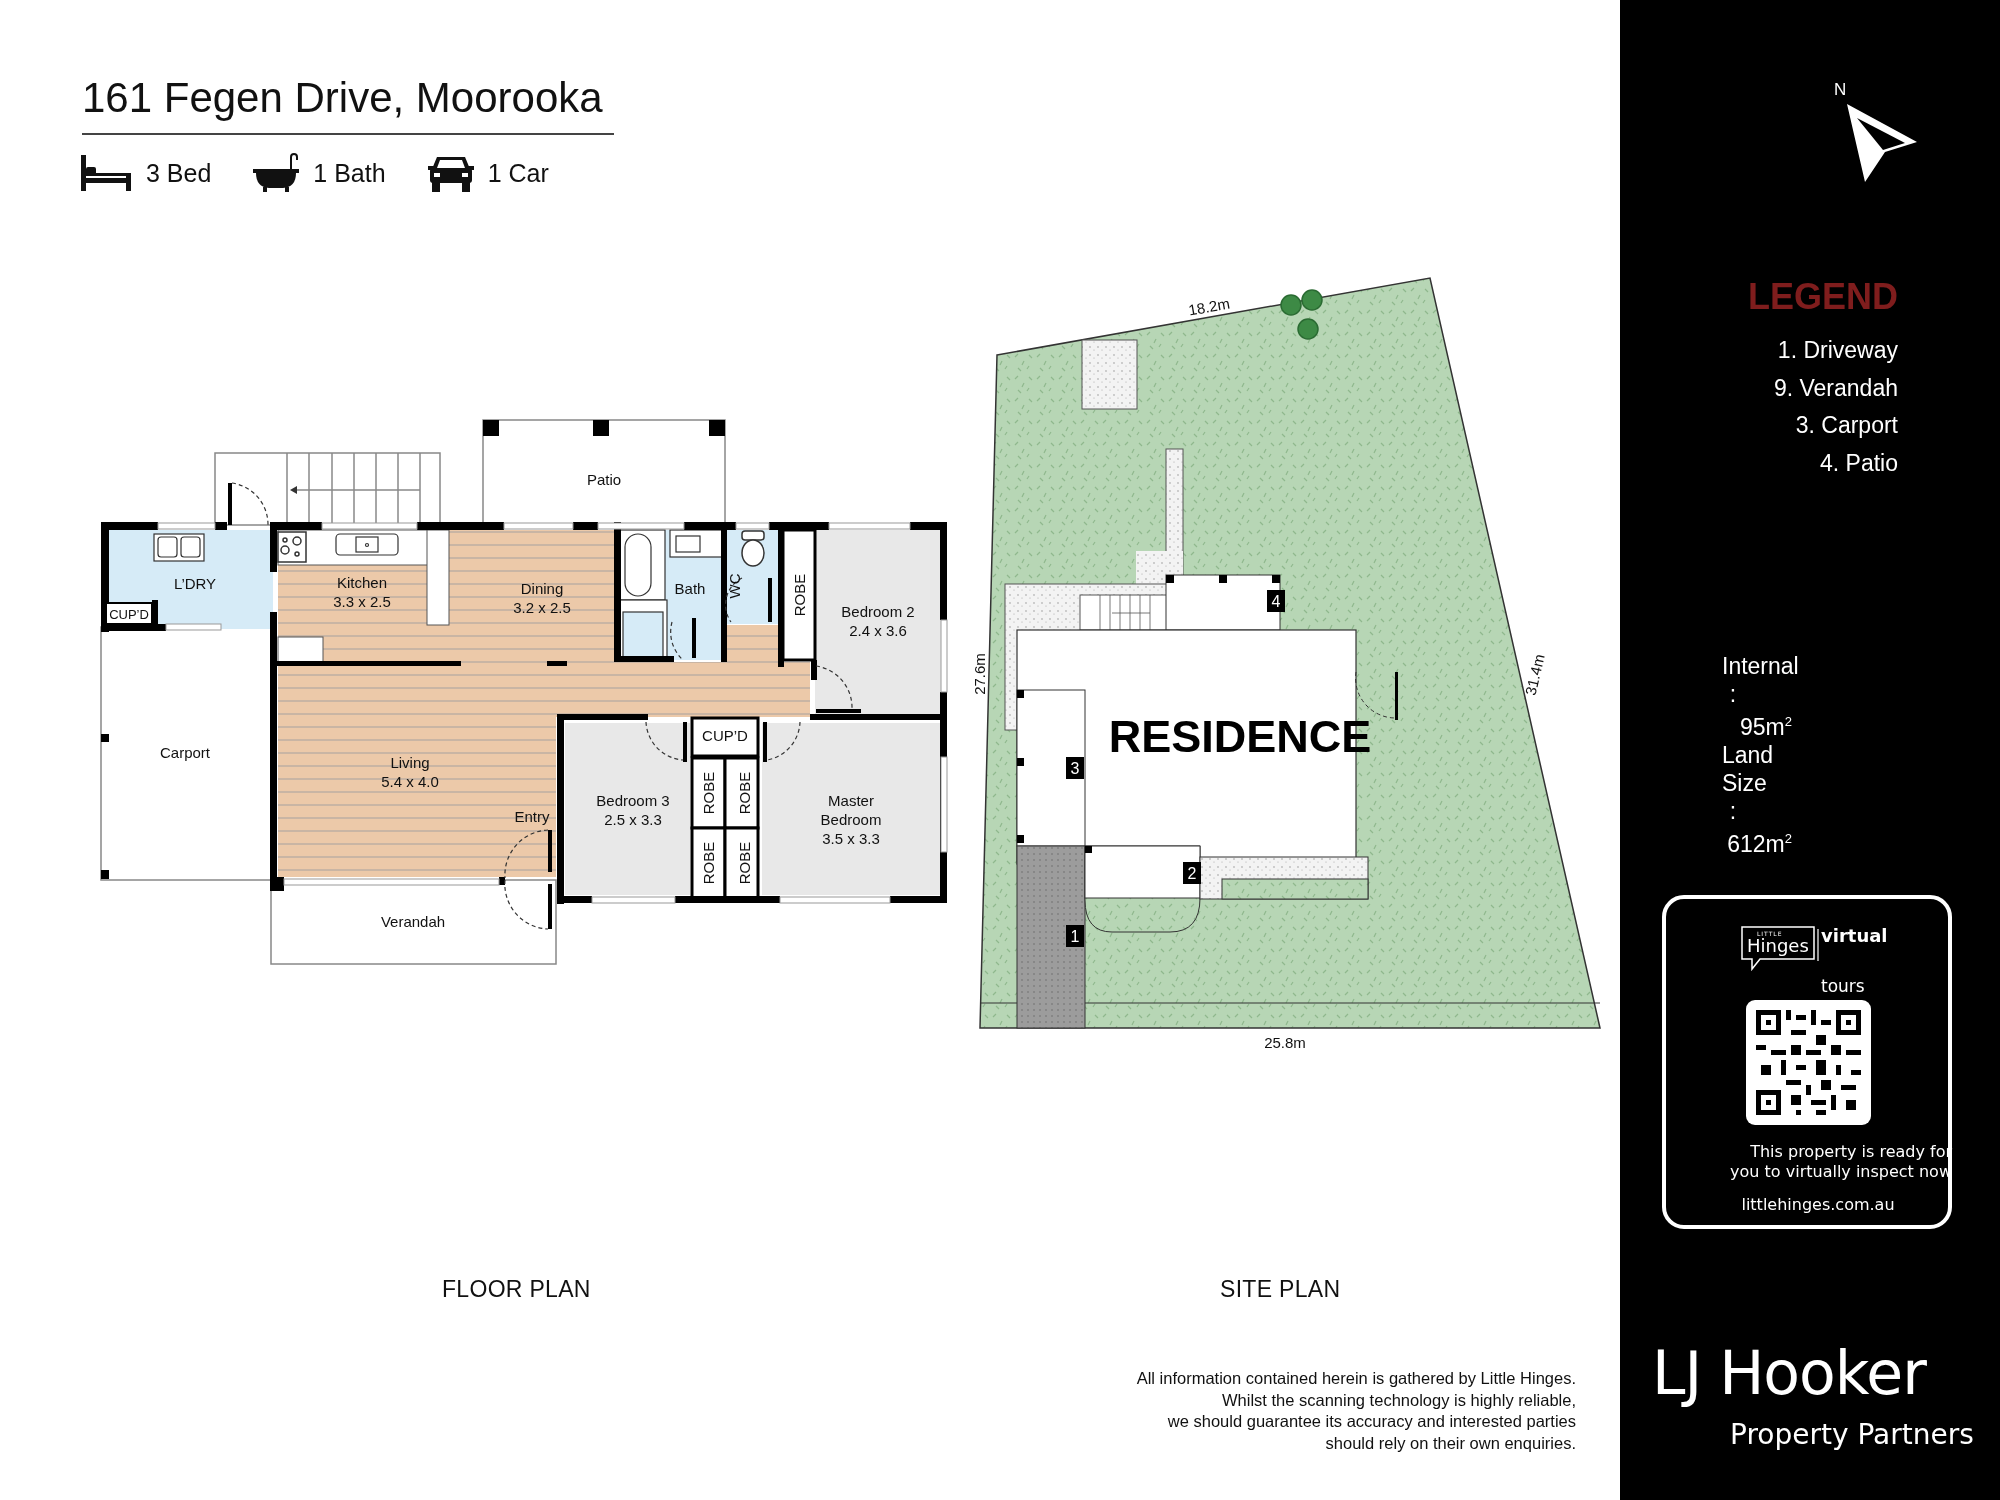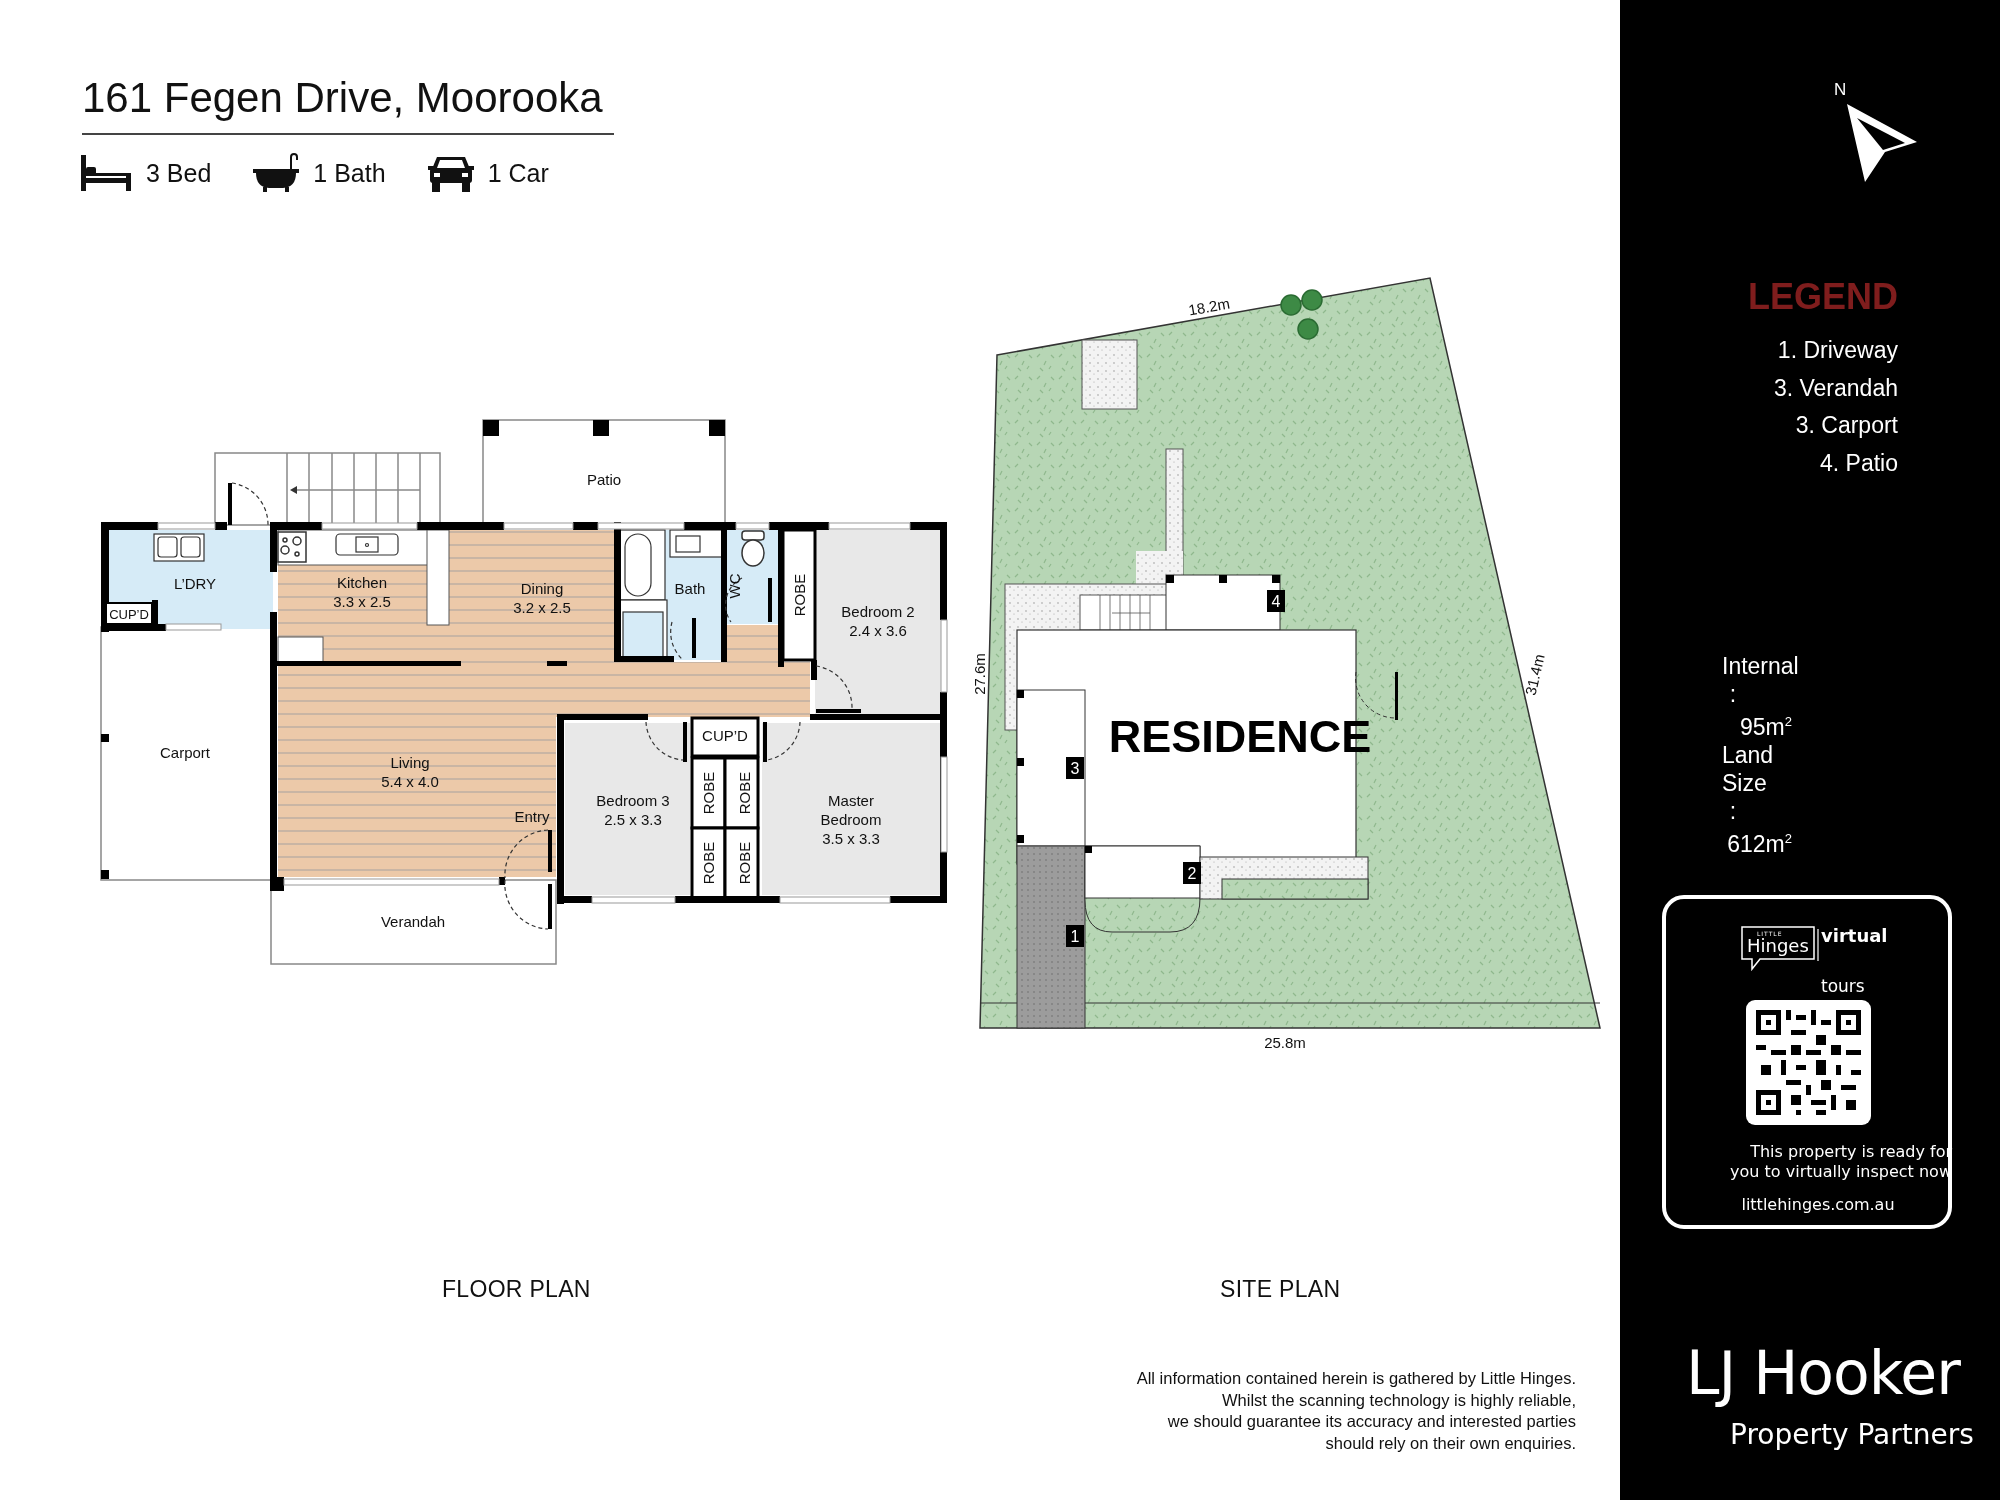--- a/index.html
+++ b/index.html
@@ -27,21 +27,21 @@
   .area-row { display:flex;flex-direction:column; }
   .area-row .lbl { width:98px; }
   .area-row .colon { width:22px; text-align:center; }
   .area-row .val { width:70px; text-align:right; }
   .area-row sup { font-size:13px; }
   .vt-card { left:1662px; top:895px; width:290px; height:334px; border:4px solid #fff; border-radius:22px; box-sizing:border-box; }
   .vt-logo { left:1740px; top:925px; width:150px; height:50px; }
   .qr-box { left:1746px; top:1000px; width:125px; height:125px; background:#fff; border-radius:9px; }
   .vt-text { left:1662px; top:1142px; width:290px; text-align:right; font-size:16px; line-height:20px; color:#fff; font-family:"DejaVu Sans", sans-serif; }
   .vt-url { left:1662px; top:1195px; width:312px; text-align:center; font-size:16px; color:#fff; font-family:"DejaVu Sans", sans-serif; }
-  .brand-main { left:1686px; top:1338px; font-size:60px; color:#fff; font-family:"DejaVu Sans", sans-serif; letter-spacing:-1px; white-space:nowrap; }
+  .brand-main { left:1652px; top:1338px; font-size:60px; color:#fff; font-family:"DejaVu Sans", sans-serif; letter-spacing:-1px; white-space:nowrap; }
   .brand-sub { left:1686px; top:1418px; font-size:28px; color:#fff; font-family:"DejaVu Sans", sans-serif; white-space:nowrap;margin-left:44px; }
 </style>
 </head>
 <body>
 
 <div class="abs title">161 Fegen Drive, Moorooka</div>
 <div class="abs title-rule"></div>
 <div class="abs features">
   <div class="feat">
     <svg width="52" height="36" viewBox="0 0 52 36">
@@ -382,21 +382,21 @@
 
 <div class="abs" style="left:1834px; top:80px; font-size:17px; color:#fff;">N</div>
 <svg class="abs" style="left:1845px; top:100px;" width="76" height="86" viewBox="0 0 76 86">
   <path d="M2 4 L72 42 L40 52 L20 82 Z" fill="#fff"></path>
   <path d="M12 18 L38 50 L60 43 Z" fill="#000"></path>
 </svg>
 
 <div class="abs legend-title">LEGEND</div>
 <div class="abs legend-list">
   <div class="legend-item">1. Driveway</div>
-  <div class="legend-item">3. Verandah</div>
+  <div class="legend-item">9. Verandah</div>
   <div class="legend-item">3. Carport</div>
   <div class="legend-item">4. Patio</div>
 </div>
 
 <div class="abs area-table">
   <div class="area-row">
     <span class="lbl">Internal</span>
     <span class="colon">:</span>
     <span class="val"><span>95m</span><sup>2</sup></span>
   </div>

